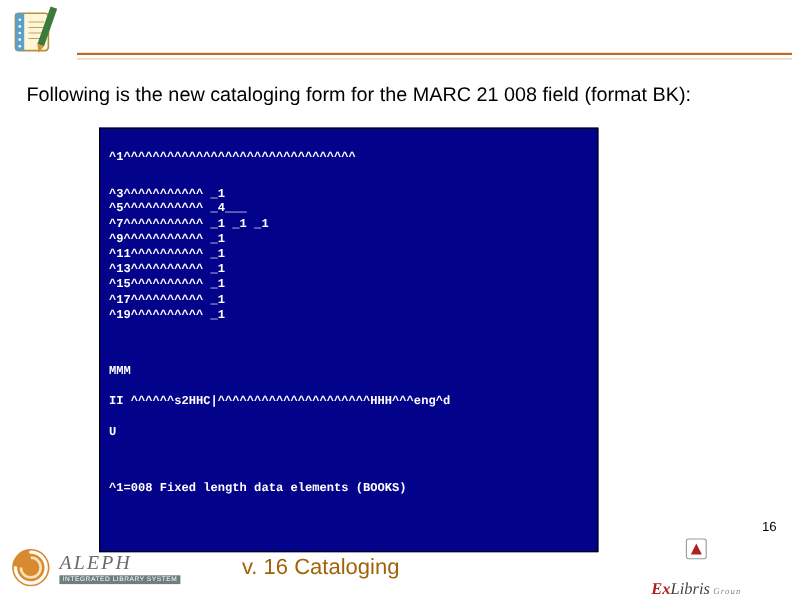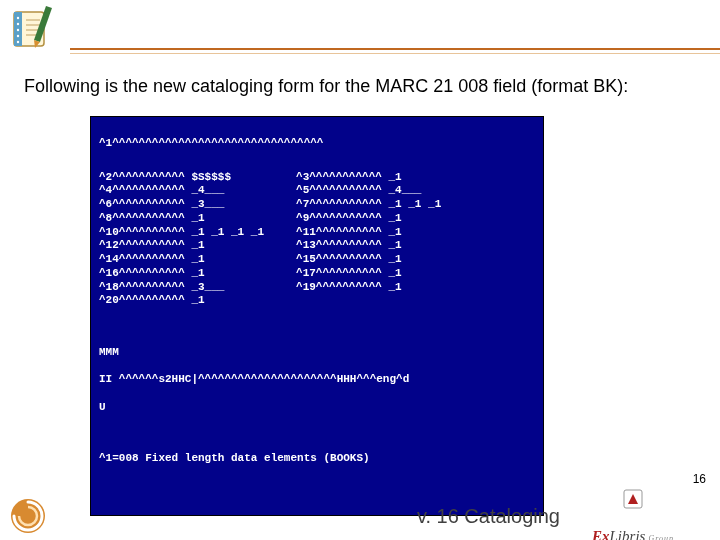--- a/index.html
+++ b/index.html
@@ -112,23 +112,23 @@
     display: block;
     background: #6f7f7f;
     color: #fff;
     font-size: 6px;
     letter-spacing: 0.5px;
     padding: 1px 3px;
     margin-top: 2px;
   }
   .footer .center-caption {
     flex: 1;
-    text-align: right;
+    text-align: left;
     font-size: 20px;
-    color: #404040;
+    color: #a16207;
   }
   .footer .right-logo {
     width: 160px;
     display: flex;
     align-items: center;
     justify-content: flex-end;
     padding-right: 14px;
     gap: 18px;
     flex-direction: column;
   }
@@ -168,30 +168,20 @@
   </svg>
   <div class="rule-dark"></div>
   <div class="rule-light"></div>
 </div>
 
 <div class="body-text">Following is the new cataloging form for the MARC 21 008 field (format BK):</div>
 
 <div class="terminal">
 <div class="row1">^1^^^^^^^^^^^^^^^^^^^^^^^^^^^^^^^^</div>
 <div class="cols">
-<div class="col">^2^^^^^^^^^^^ $S$$$$
-^4^^^^^^^^^^^ _4___
-^6^^^^^^^^^^^ _3___
-^8^^^^^^^^^^^ _1
-^10^^^^^^^^^^ _1 _1 _1 _1
-^12^^^^^^^^^^ _1
-^14^^^^^^^^^^ _1
-^16^^^^^^^^^^ _1
-^18^^^^^^^^^^ _3___
-^20^^^^^^^^^^ _1</div>
 <div class="col">^3^^^^^^^^^^^ _1
 ^5^^^^^^^^^^^ _4___
 ^7^^^^^^^^^^^ _1 _1 _1
 ^9^^^^^^^^^^^ _1
 ^11^^^^^^^^^^ _1
 ^13^^^^^^^^^^ _1
 ^15^^^^^^^^^^ _1
 ^17^^^^^^^^^^ _1
 ^19^^^^^^^^^^ _1</div>
 </div>
@@ -207,20 +197,24 @@
 
 <div class="pagenum">16</div>
 
 <div class="footer">
   <div class="left-logo">
     <svg class="swirl" viewBox="0 0 36 36">
       <circle cx="18" cy="18" r="17" fill="#d88a30"></circle>
       <path d="M18 4 A14 14 0 1 1 4 18" fill="none" stroke="#fff" stroke-width="3" stroke-linecap="round"></path>
       <path d="M18 9 A9 9 0 1 1 9 18" fill="none" stroke="#ffe0b0" stroke-width="2.5"></path>
     </svg>
+    <div class="aleph-block">
+      <span class="aleph-word">ALEPH</span>
+      <span class="aleph-sub">INTEGRATED LIBRARY SYSTEM</span>
+    </div>
   </div>
   <div class="center-caption">v. 16 Cataloging</div>
   <div class="right-logo">
     <svg class="exl-mark" viewBox="0 0 22 22">
       <rect x="2" y="2" width="18" height="18" rx="2" fill="#fff" stroke="#999"></rect>
       <path d="M6 16 L11 6 L16 16 Z" fill="#b02020"></path>
     </svg>
     <span class="exl-text">
       <b>Ex</b><span>Libris</span><span class="exl-sub">Group</span>
     </span>

